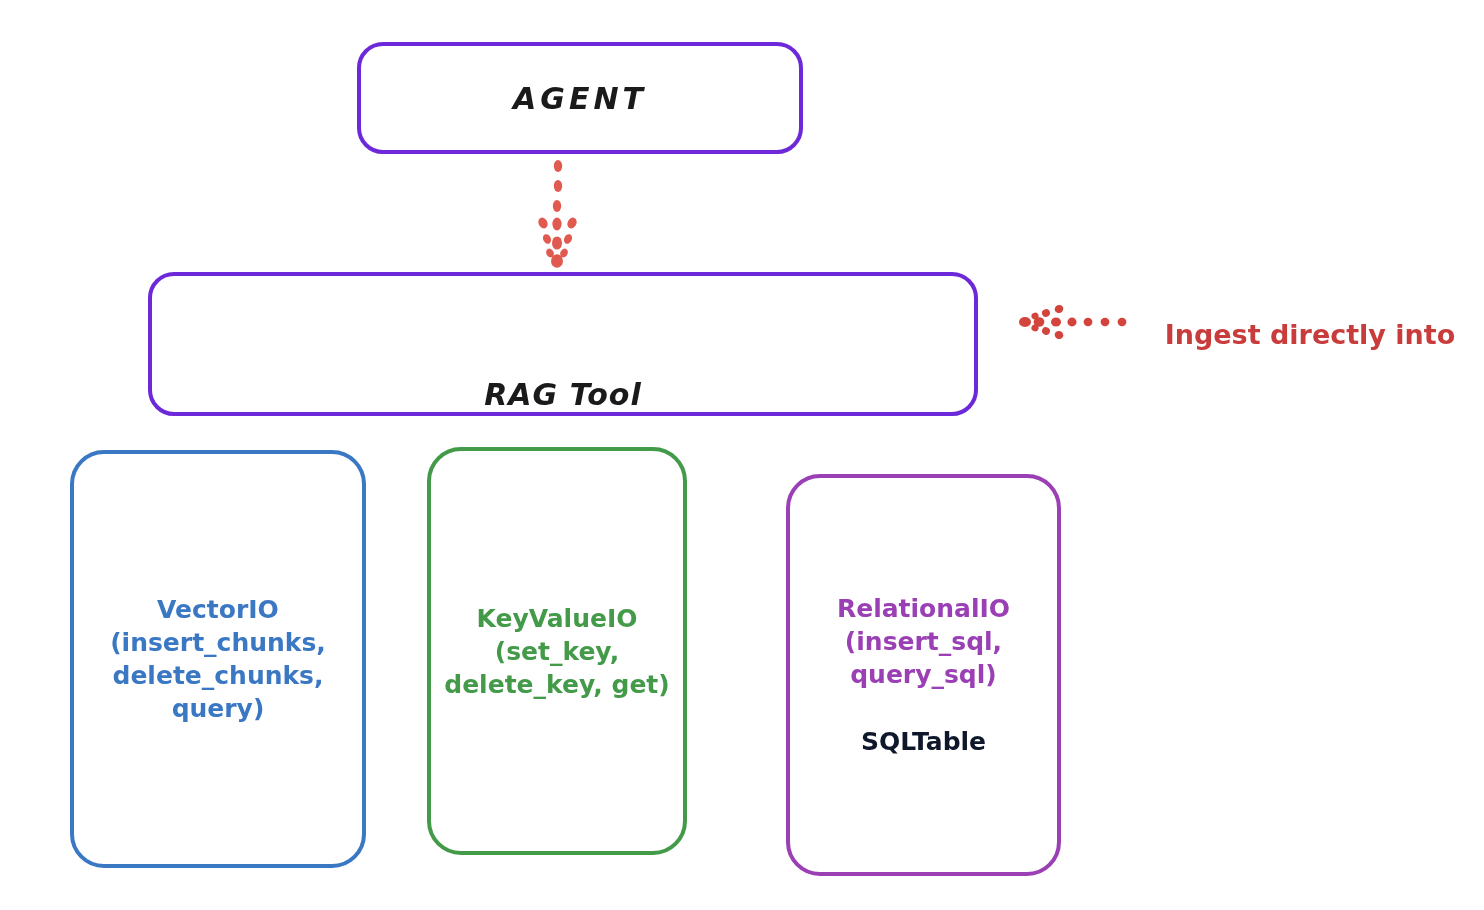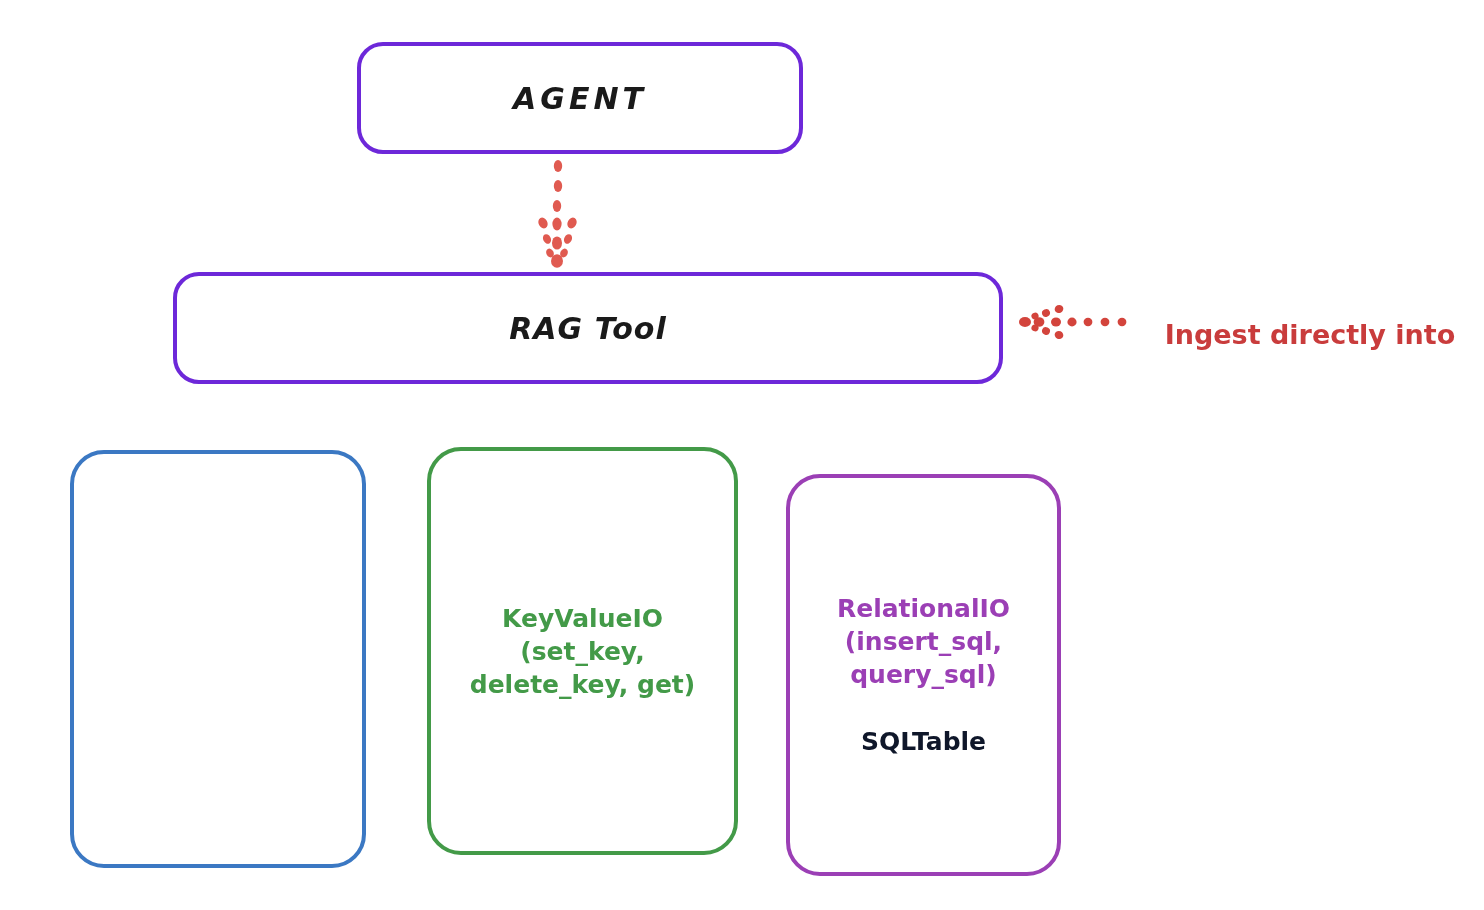--- a/index.html
+++ b/index.html
@@ -46,24 +46,25 @@
     left: 357px;
     top: 42px;
     width: 446px;
     height: 112px;
   }
   #agent-box .node-title {
     font-size: 30px;
     letter-spacing: 4px;
   }
   #ragtool-box {
-    left: 173px;
+    left: 148px;
     top: 272px;
     width: 830px;
-    height: 112px;
+    height: 144px;
+    justify-content: flex-end;
   }
   #ragtool-box .node-title {
     font-size: 30px;
     font-style: italic;
     letter-spacing: 1px;
   }
 
   
   .node-colored {
     border-width: 4px;
@@ -88,21 +89,21 @@
 
   #vector-box {
     left: 70px;
     top: 450px;
     width: 296px;
     height: 418px;
   }
   #kv-box {
     left: 427px;
     top: 447px;
-    width: 311px;
+    width: 260px;
     height: 408px;
   }
   #sql-box {
     left: 786px;
     top: 450px;
     width: 275px;
     height: 402px;
     margin-top: 24px;
   }
 
@@ -186,20 +187,24 @@
       <ellipse cx="28" cy="36" rx="4" ry="3.8" transform="rotate(24 28 36)"></ellipse>
       <ellipse cx="17" cy="33" rx="3.6" ry="3.4" transform="rotate(24 17 33)"></ellipse>
     </g>
   </svg>
 
   <div id="ingest-note" style="color:#c93c3c">
     <span>Ingest directly into</span>
   </div>
 
   <div class="node node-colored" id="vector-box" style="border-color:#3b78c3">
+    <div class="api-label" style="color:#3b78c3">VectorIO
+(insert_chunks,
+delete_chunks,
+query)</div>
   </div>
 
   <div class="node node-colored" id="kv-box" style="border-color:#439a48">
     <div class="api-label" style="color:#439a48">KeyValueIO
 (set_key,
 delete_key, get)</div>
   </div>
 
   <div class="node node-colored" id="sql-box" style="border-color:#9b3fb5">
     <div class="api-label" style="color:#9b3fb5">RelationalIO

